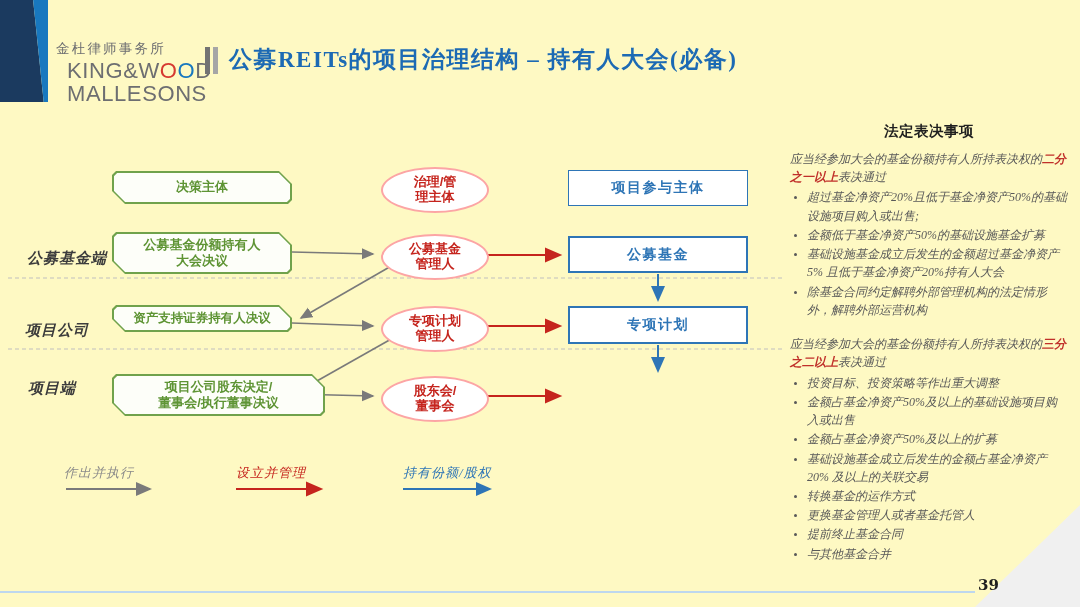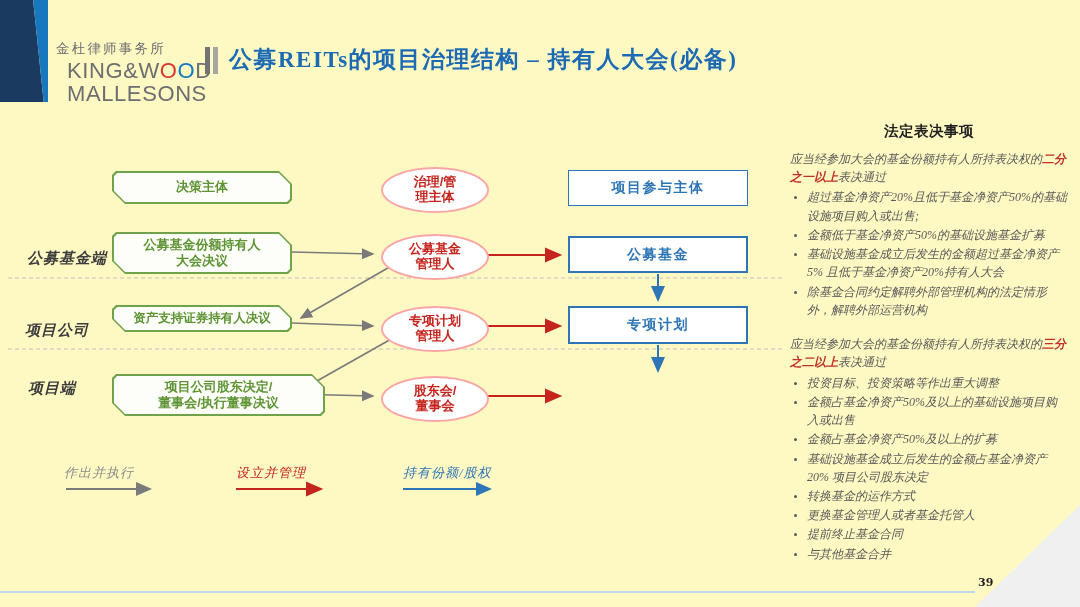--- a/index.html
+++ b/index.html
@@ -74,21 +74,21 @@
   .panel-section + .panel-section{margin-top:16px;}
   .panel-intro{margin:0 0 2px 0;}
   .panel-em{color:#C0302A;font-weight:bold;}
   .panel-list{margin:2px 0 0 0;padding-left:17px;}
   .panel-list li{margin:0 0 1px 0;}
   .panel-list li::marker{color:#595959;font-size:10px;}
 
   
   .footer-line{position:absolute;left:0;top:591px;width:975px;height:2px;background:#BDD7EE;z-index:2;}
   .page-number{position:absolute;left:978px;top:576px;font-family:"DejaVu Serif","Liberation Serif",serif;
-    font-weight:bold;font-size:11px;color:#1f1f1f;z-index:3;}
+    font-weight:bold;font-size:15px;color:#1f1f1f;z-index:3;}
 </style>
 </head>
 <body>
 
 <div class="slide">
 
   <div class="corner-mark">
     <div class="corner-navy"></div>
     <div class="corner-blue"></div>
   </div>
@@ -194,21 +194,21 @@
         <li>除基金合同约定解聘外部管理机构的法定情形外，解聘外部运营机构</li>
       </ul>
     </div>
 
     <div class="panel-section">
       <p class="panel-intro"><span>应当经参加大会的基金份额持有人所持表决权的</span><span class="panel-em">三分之二以上</span><span>表决通过</span></p>
       <ul class="panel-list">
         <li>投资目标、投资策略等作出重大调整</li>
         <li>金额占基金净资产50%及以上的基础设施项目购入或出售</li>
         <li>金额占基金净资产50%及以上的扩募</li>
-        <li>基础设施基金成立后发生的金额占基金净资产20% 项目公司股东决定</li>
+        <li>基础设施基金成立后发生的金额占基金净资产20% 及以上的关联交易</li>
         <li>转换基金的运作方式</li>
         <li>更换基金管理人或者基金托管人</li>
         <li>提前终止基金合同</li>
         <li>与其他基金合并</li>
       </ul>
     </div>
   </div>
 
   <div class="footer-line"></div>
   <div class="page-number">39</div>

